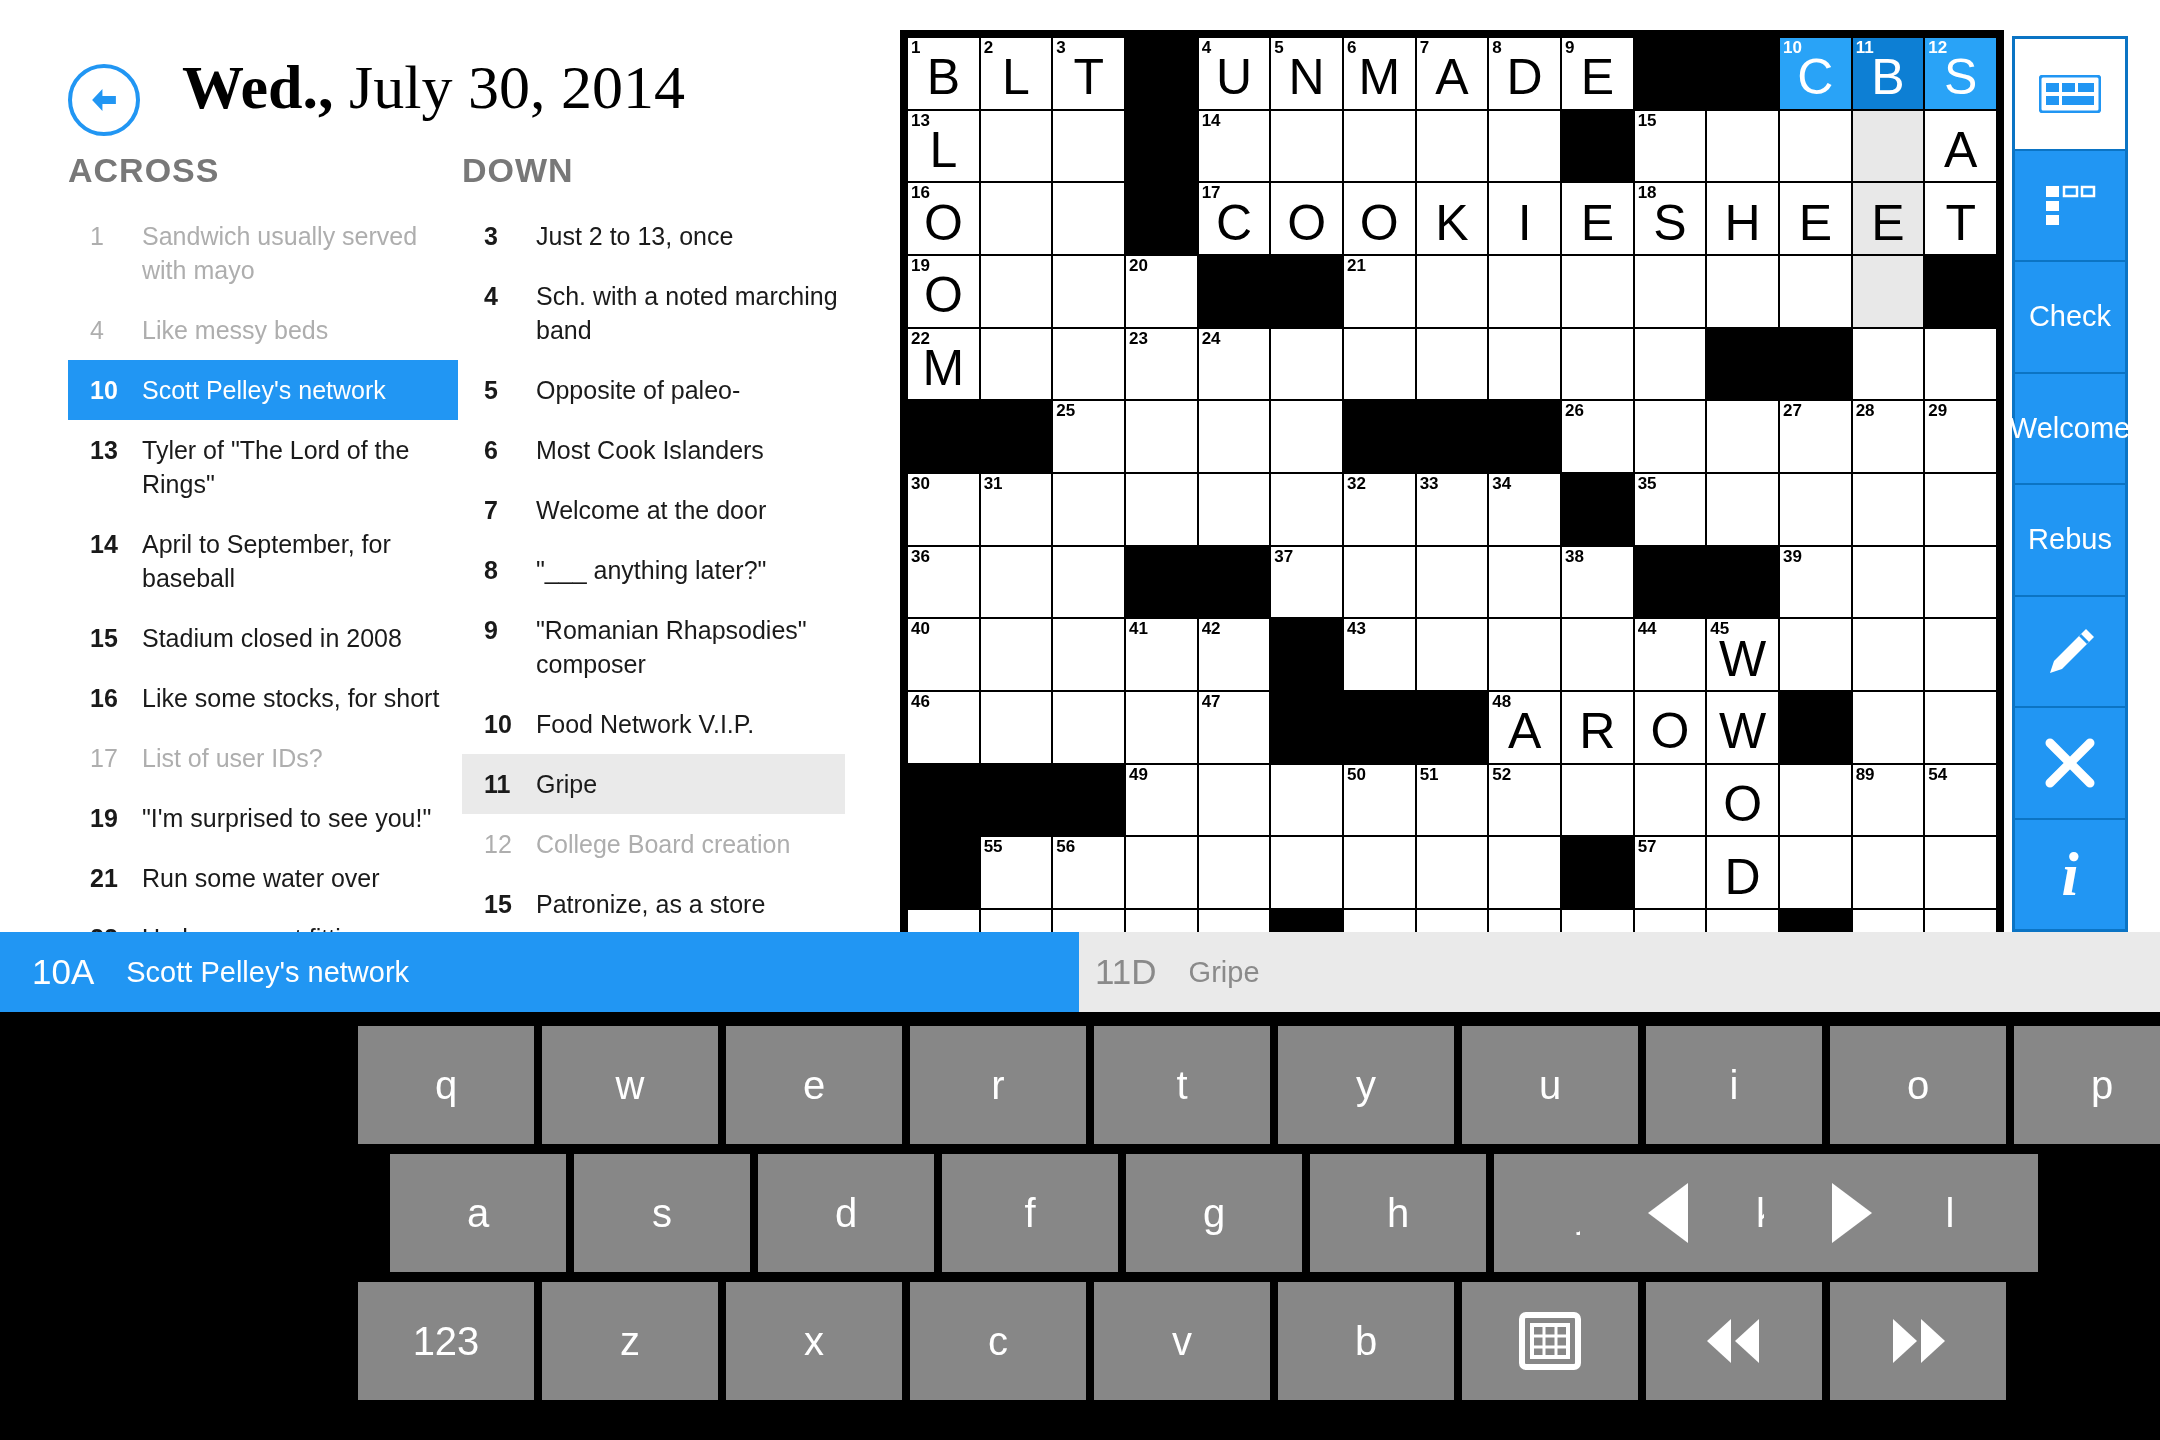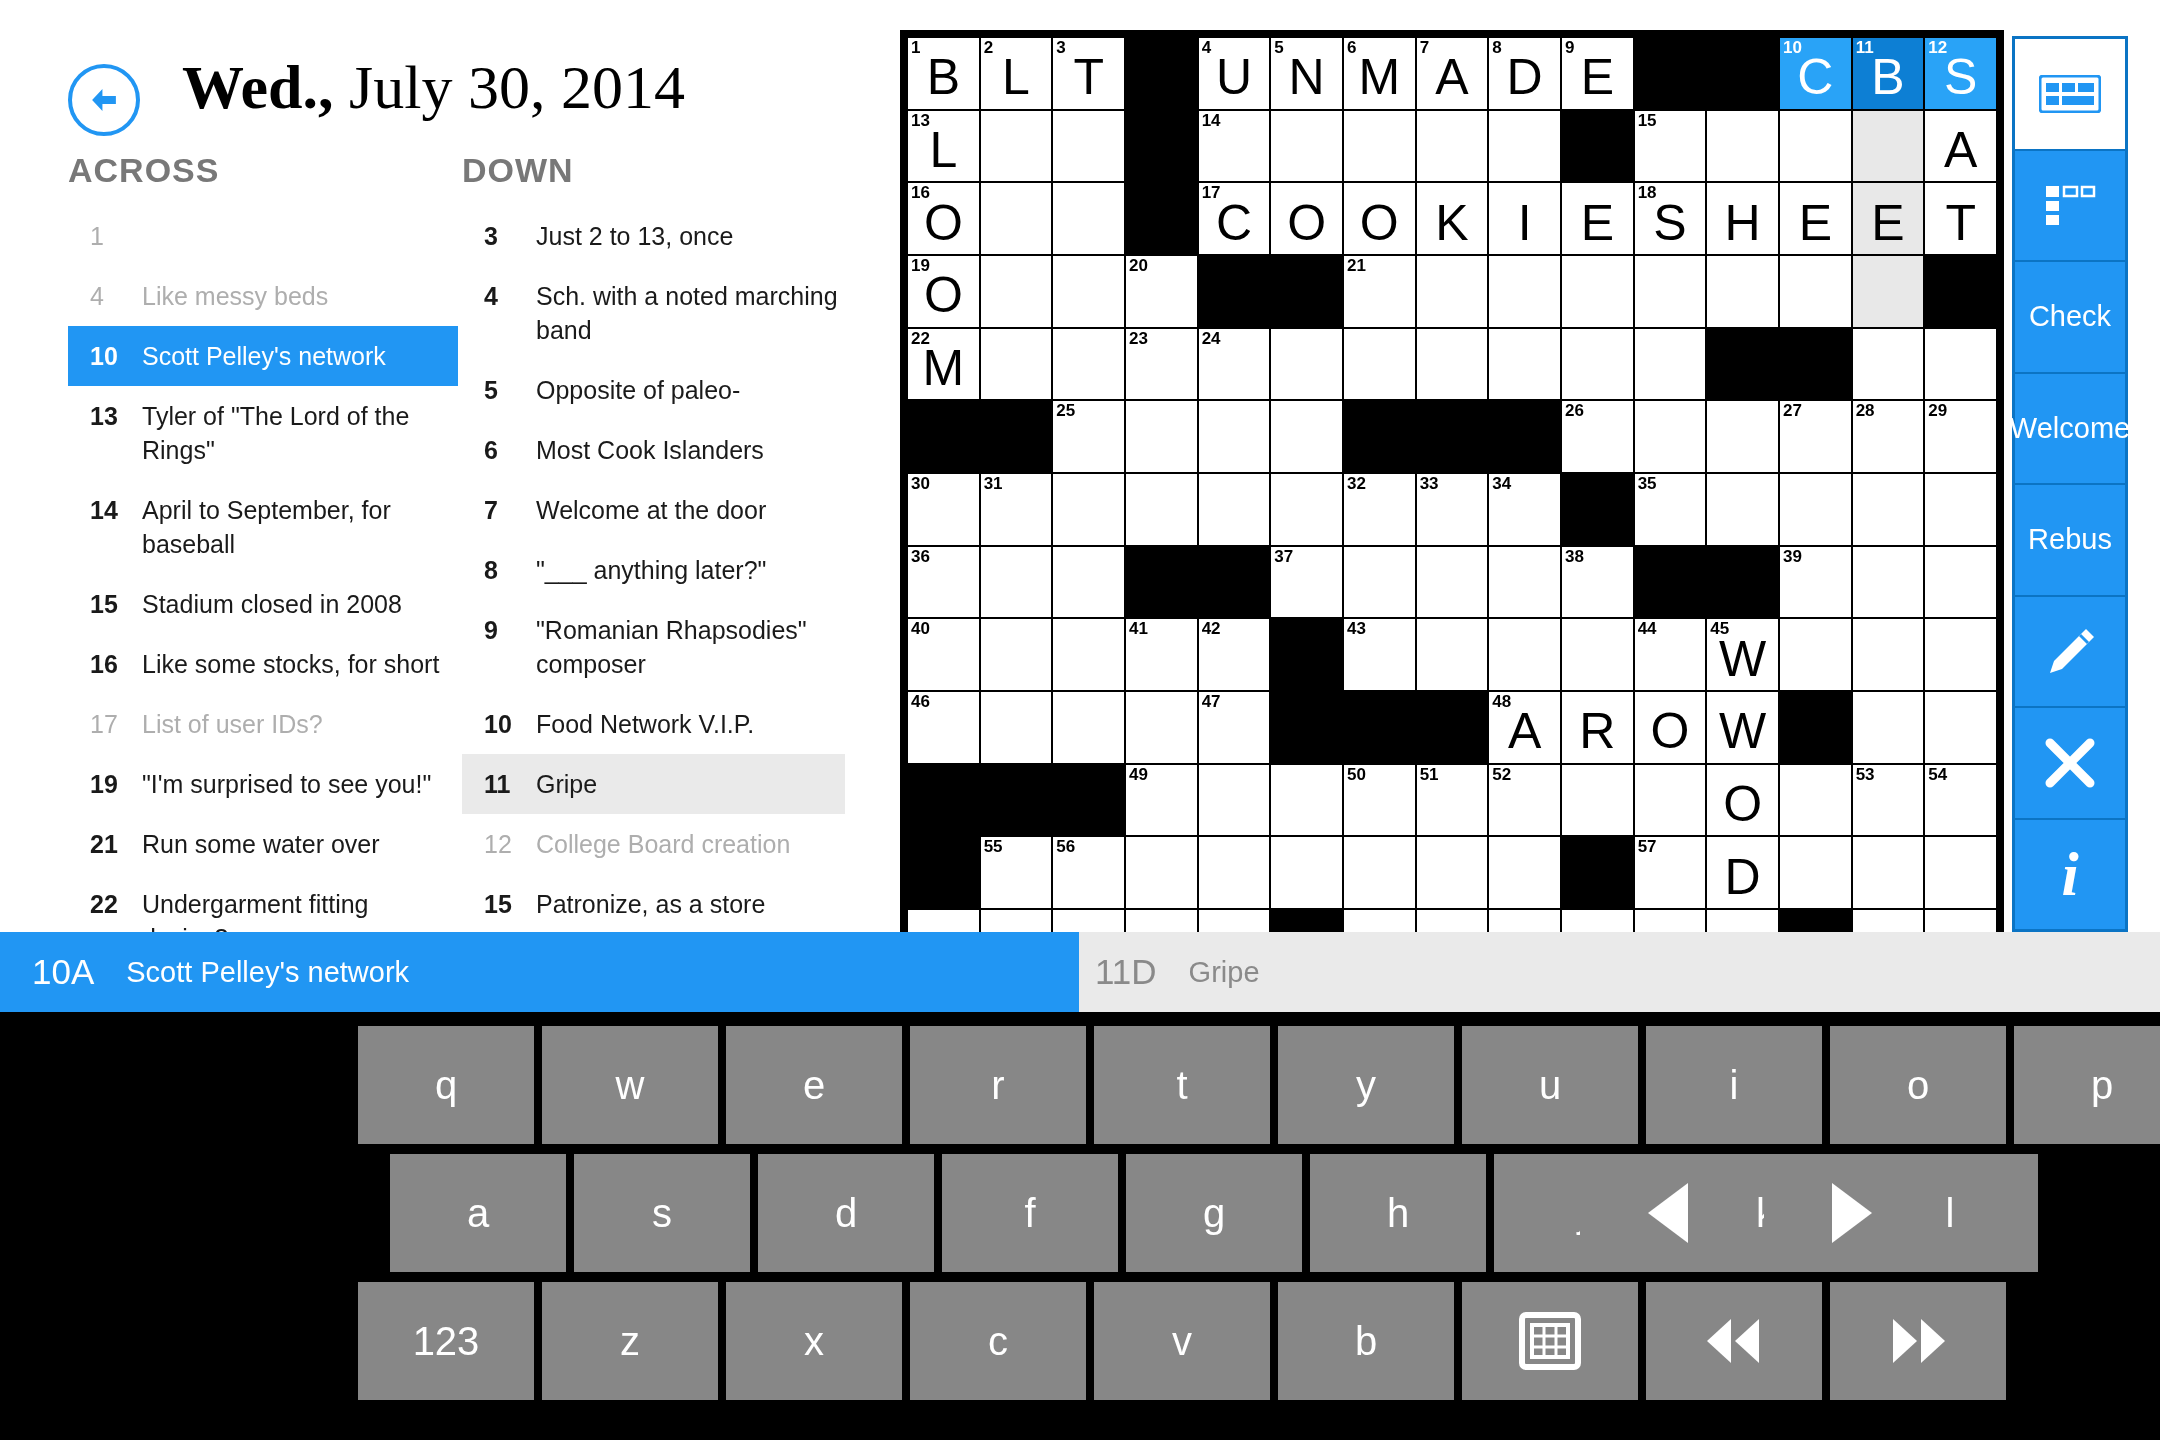--- a/index.html
+++ b/index.html
@@ -162,20 +162,21 @@
         <span class="date">July 30, 2014</span>
       </div>
     </div>
 
     <div class="clues-wrap">
       <div class="clue-col across">
         <div class="col-head">ACROSS</div>
         <div class="clue-list" id="across-list">
             <div class="clue-row solved">
               <span class="num">1</span>
+              <span class="txt">Sandwich usually served with mayo</span>
             </div>
             <div class="clue-row solved">
               <span class="num">4</span>
               <span class="txt">Like messy beds</span>
             </div>
             <div class="clue-row active-primary">
               <span class="num">10</span>
               <span class="txt">Scott Pelley's network</span>
             </div>
             <div class="clue-row">
@@ -574,21 +575,21 @@
           <div class="cell">
             <span class="cnum">52</span>
           </div>
           <div class="cell"></div>
           <div class="cell"></div>
           <div class="cell">
             <span class="letter">O</span>
           </div>
           <div class="cell"></div>
           <div class="cell">
-            <span class="cnum">53</span>
+            <span class="cnum">89</span>
           </div>
           <div class="cell">
             <span class="cnum">54</span>
           </div>
           <div class="cell block"></div>
           <div class="cell">
             <span class="cnum">55</span>
           </div>
           <div class="cell">
             <span class="cnum">56</span>

